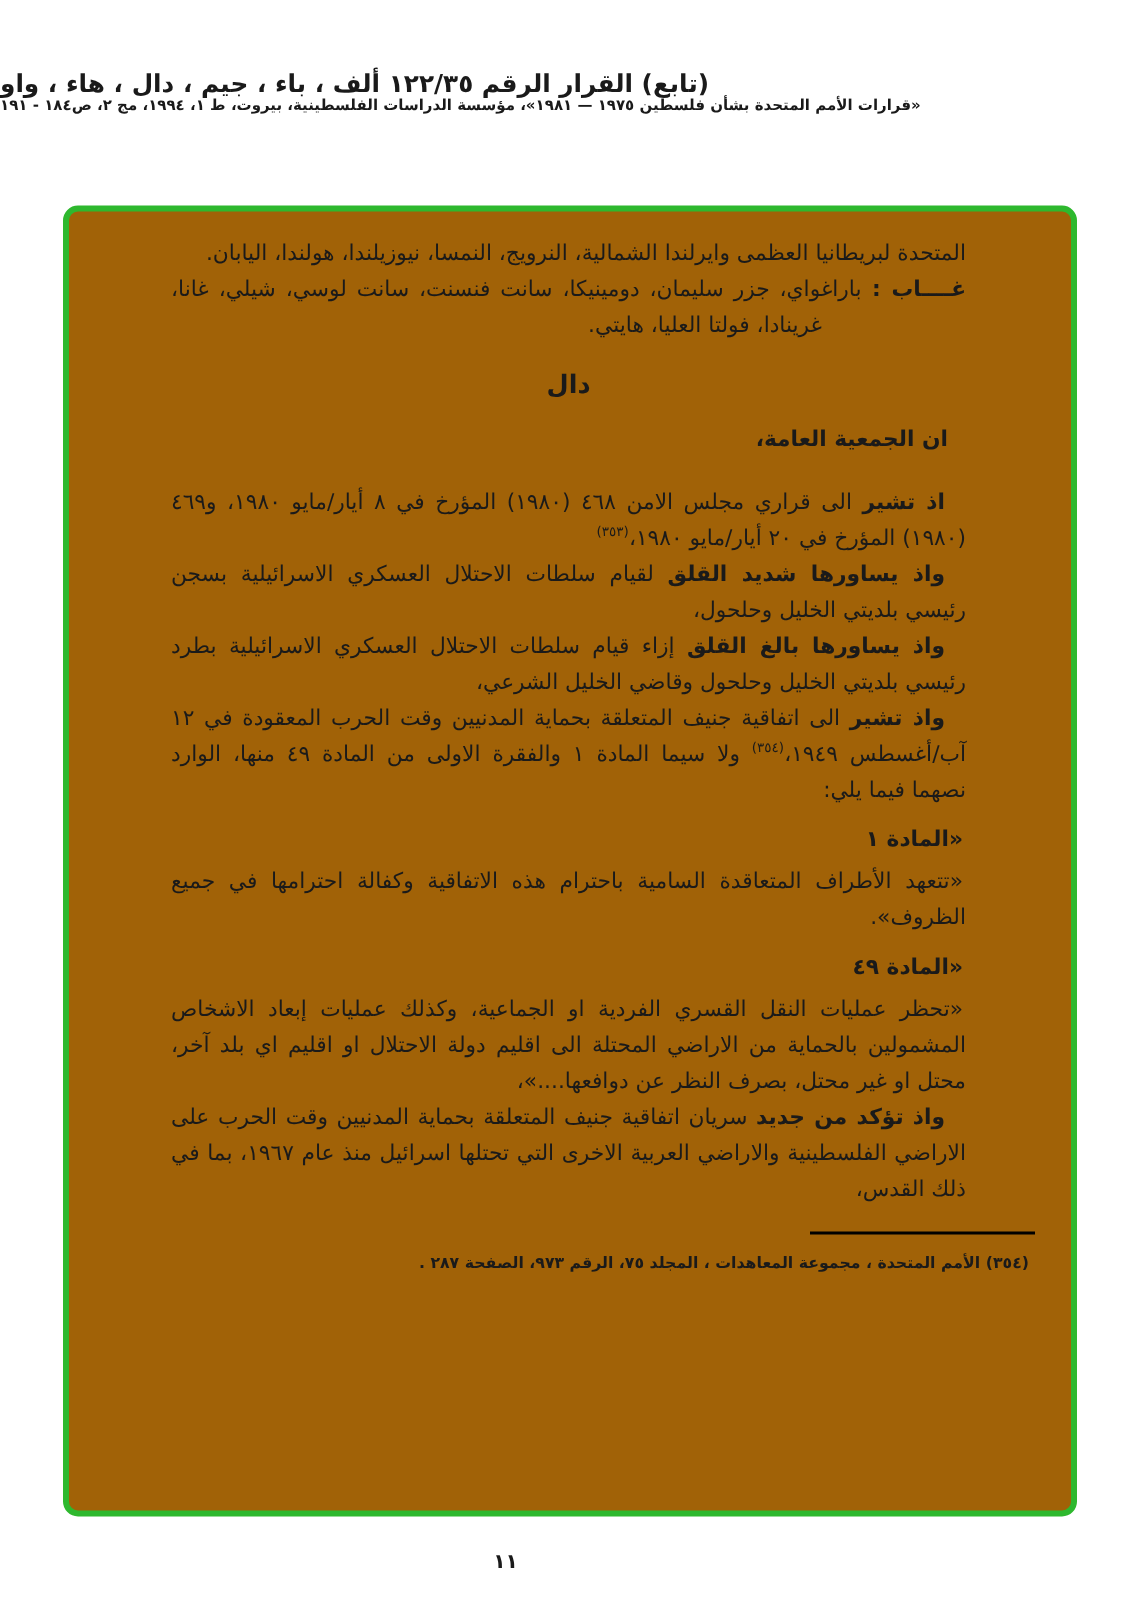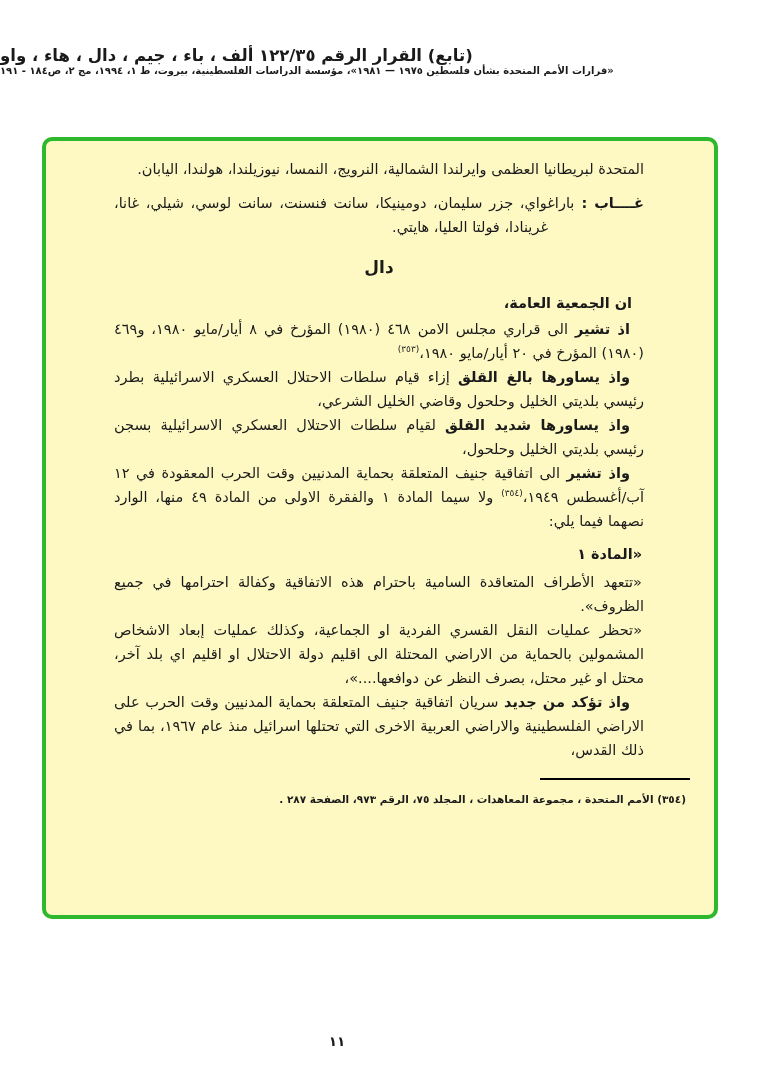--- a/index.html
+++ b/index.html
@@ -34,26 +34,26 @@
     font-weight: bold;
     font-size: 10px;
   }
 
   
   .annotation-box {
     position: absolute;
     top: 137px;
     left: 42px;
     width: 676px;
-    height: 782px;
+    height: 874px;
     box-sizing: border-box;
     border: 4px solid #2eb82e;
     border-radius: 10px;
     overflow: hidden;
-    background: #fef9c3;
+    background: #a16207;
   }
 
   .content {
     direction: rtl;
     text-align: right;
     padding: 16px 24px 0 24px;
     height: 100%;
     box-sizing: border-box;
   }
 
@@ -68,32 +68,32 @@
   .b { font-weight: bold; }
   sup { font-size: 9px; line-height: 0; }
 
   .cont {
     padding-right: 26px;
     text-indent: -26px;
   }
   .absent {
     padding-right: 96px;
     text-indent: -96px;
-    margin-top: 10px;
+    margin-top: 0;
   }
   .section {
     text-align: center;
     font-size: 17px;
     font-weight: bold;
     margin: 16px 0 12px 0;
   }
   .opening {
     font-weight: bold;
     text-indent: 12px;
-    margin-bottom: 2px;
+    margin-bottom: 18px;
   }
   .para {
     text-indent: 14px;
   }
   .article-h {
     font-weight: bold;
     margin: 9px 0 4px 0;
     text-indent: 2px;
   }
   .quote {
@@ -145,30 +145,31 @@
       <p class="cont">المتحدة لبريطانيا العظمى وايرلندا الشمالية، النرويج، النمسا، نيوزيلندا، هولندا، اليابان.</p>
 
       <p class="absent"><span class="b">غــــاب : </span><span>باراغواي، جزر سليمان، دومينيكا، سانت فنسنت، سانت لوسي، شيلي، غانا، غرينادا، فولتا العليا، هايتي.</span></p>
 
       <h2 class="section">دال</h2>
 
       <p class="opening">ان الجمعية العامة،</p>
 
       <p class="para"><span class="b">اذ تشير</span><span> الى قراري مجلس الامن ٤٦٨ (١٩٨٠) المؤرخ في ٨ أيار/مايو ١٩٨٠، و٤٦٩ (١٩٨٠) المؤرخ في ٢٠ أيار/مايو ١٩٨٠،</span><sup>(٣٥٣)</sup></p>
 
+      <p class="para"><span class="b">واذ يساورها شديد القلق</span><span> لقيام سلطات الاحتلال العسكري الاسرائيلية بسجن رئيسي بلديتي الخليل وحلحول،</span></p>
+
       <p class="para"><span class="b">واذ يساورها بالغ القلق</span><span> إزاء قيام سلطات الاحتلال العسكري الاسرائيلية بطرد رئيسي بلديتي الخليل وحلحول وقاضي الخليل الشرعي،</span></p>
-
-      <p class="para"><span class="b">واذ يساورها شديد القلق</span><span> لقيام سلطات الاحتلال العسكري الاسرائيلية بسجن رئيسي بلديتي الخليل وحلحول،</span></p>
 
       <p class="para"><span class="b">واذ تشير</span><span> الى اتفاقية جنيف المتعلقة بحماية المدنيين وقت الحرب المعقودة في ١٢ آب/أغسطس ١٩٤٩،</span><sup>(٣٥٤)</sup><span> ولا سيما المادة ١ والفقرة الاولى من المادة ٤٩ منها، الوارد نصهما فيما يلي:</span></p>
 
       <p class="article-h">«المادة ١</p>
 
       <p class="quote">«تتعهد الأطراف المتعاقدة السامية باحترام هذه الاتفاقية وكفالة احترامها في جميع الظروف».</p>
 
+      <p class="article-h">«المادة ٤٩</p>
 
       <p class="quote">«تحظر عمليات النقل القسري الفردية او الجماعية، وكذلك عمليات إبعاد الاشخاص المشمولين بالحماية من الاراضي المحتلة الى اقليم دولة الاحتلال او اقليم اي بلد آخر، محتل او غير محتل، بصرف النظر عن دوافعها....»،</p>
 
       <p class="para"><span class="b">واذ تؤكد من جديد</span><span> سريان اتفاقية جنيف المتعلقة بحماية المدنيين وقت الحرب على الاراضي الفلسطينية والاراضي العربية الاخرى التي تحتلها اسرائيل منذ عام ١٩٦٧، بما في ذلك القدس،</span></p>
 
     </div>
 
     <hr class="fn-rule">
 
     <div class="footnotes">

